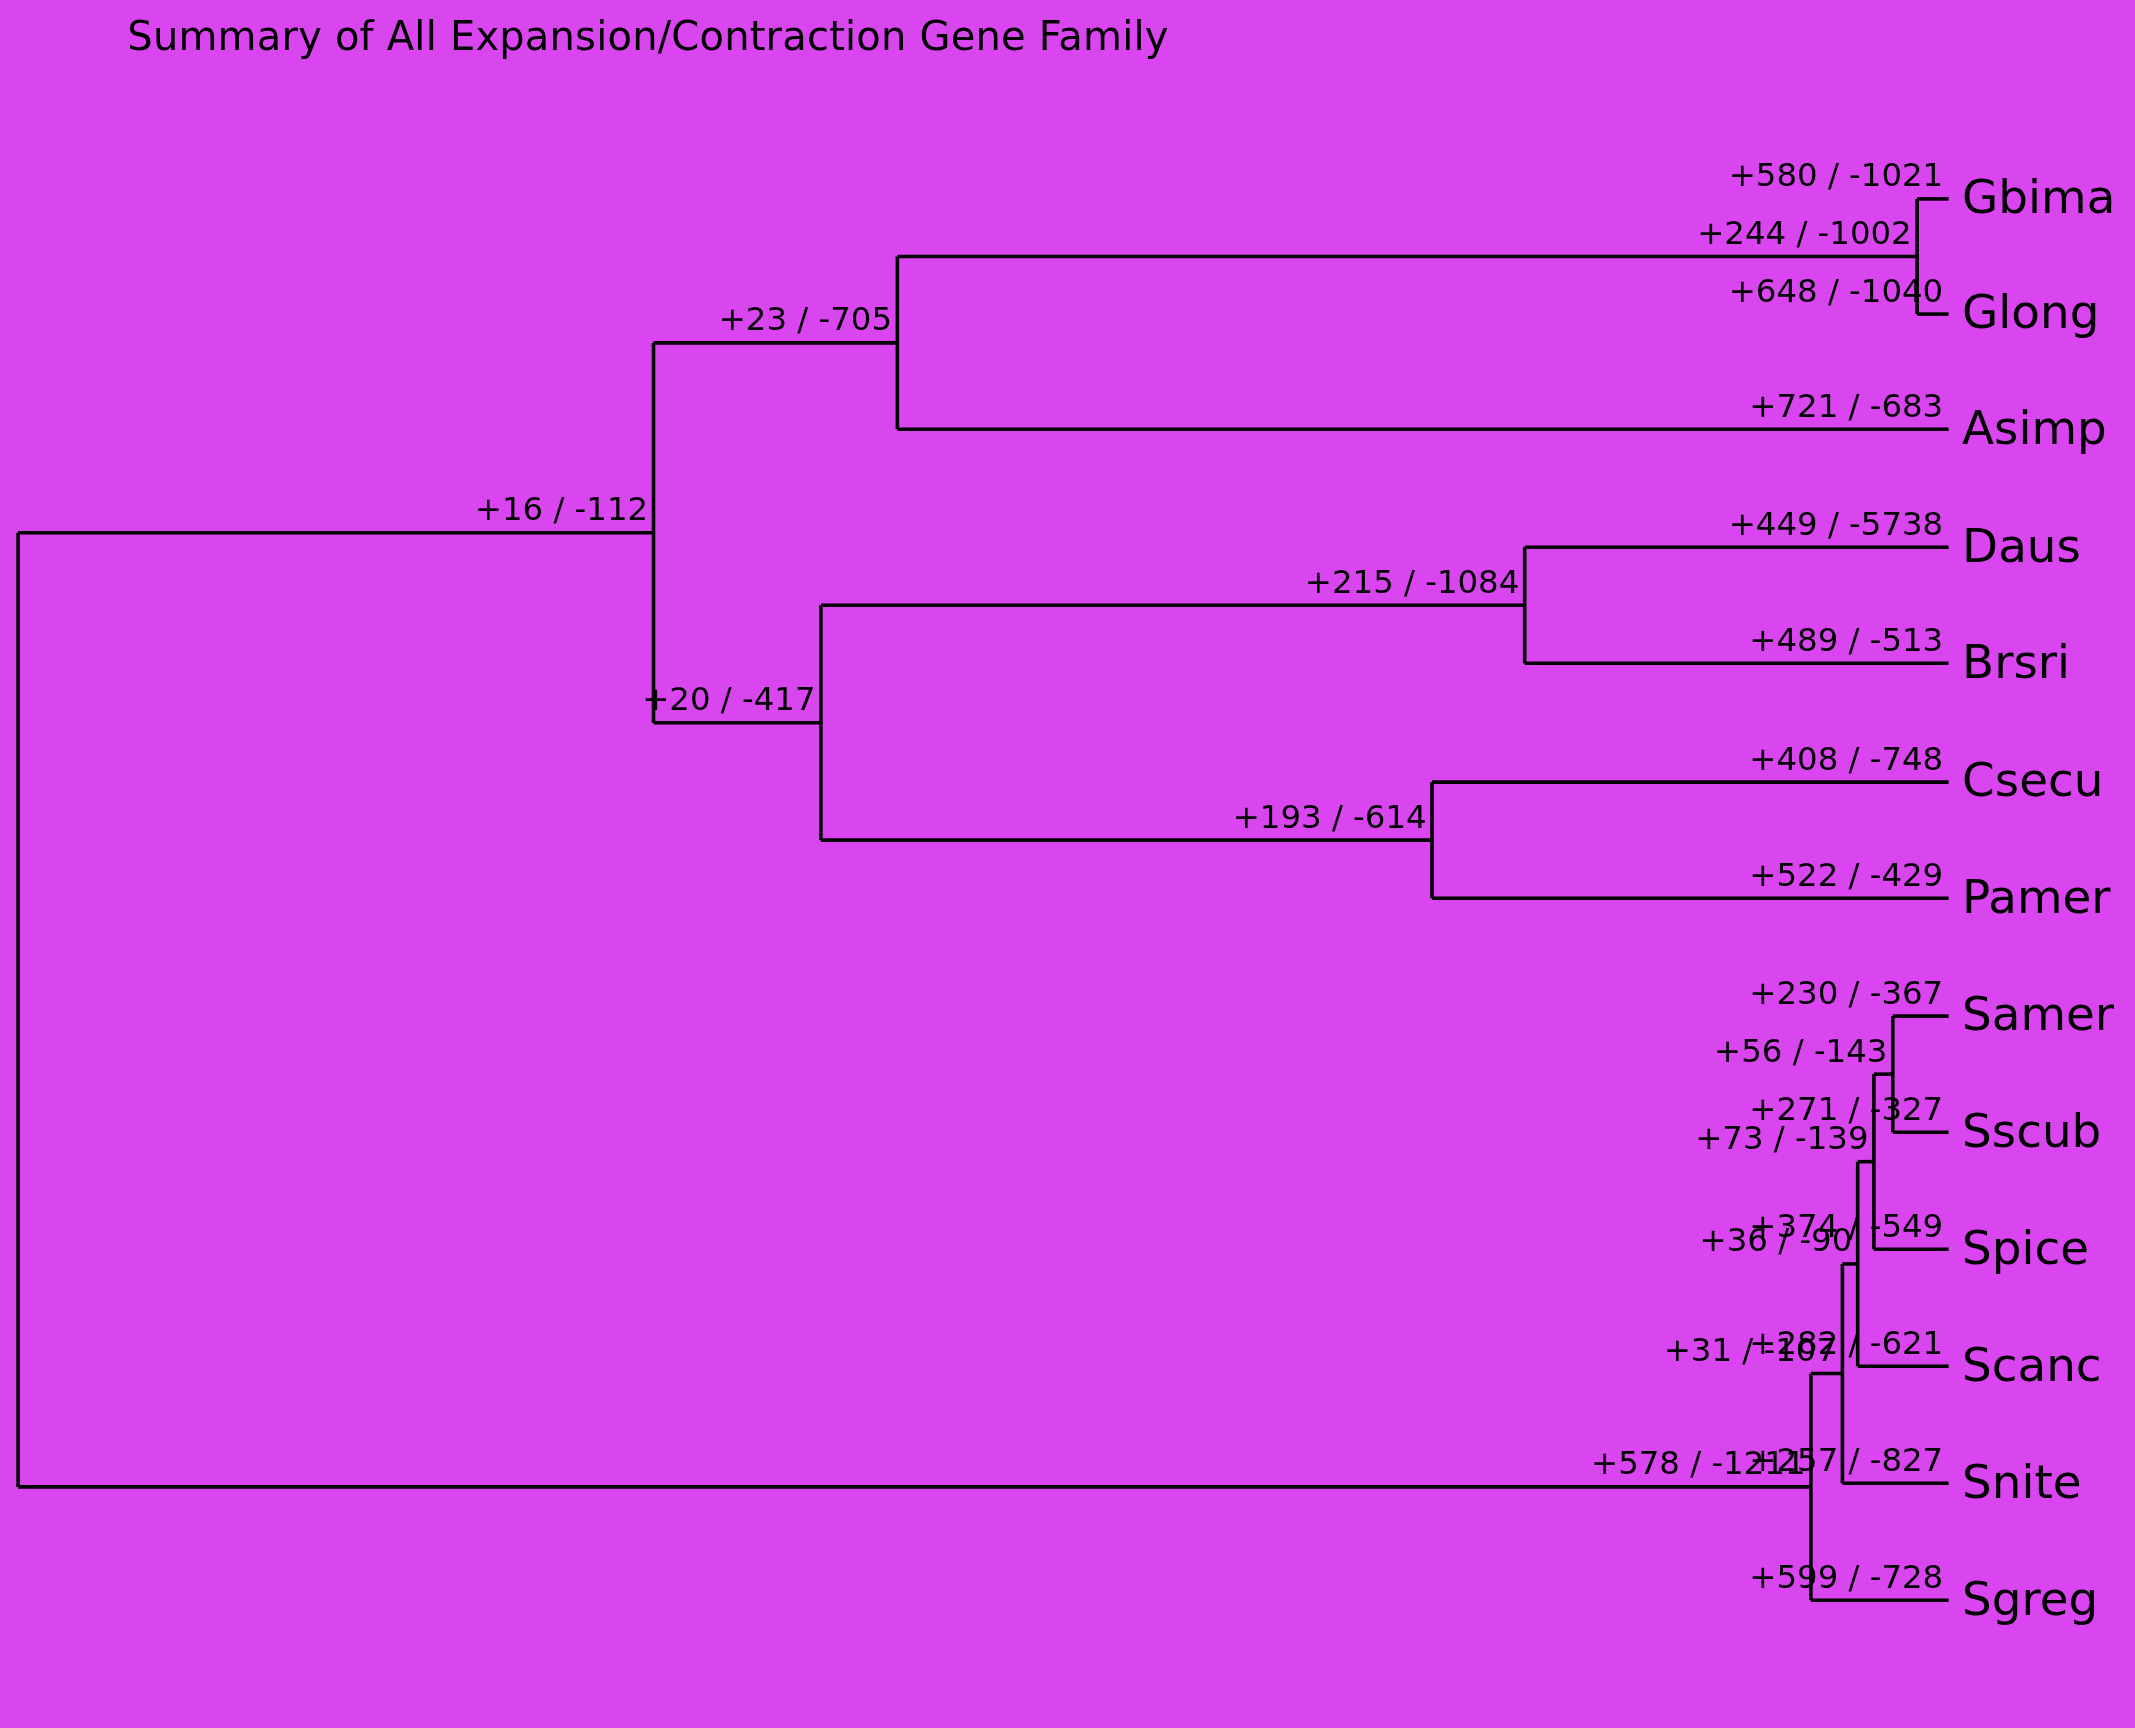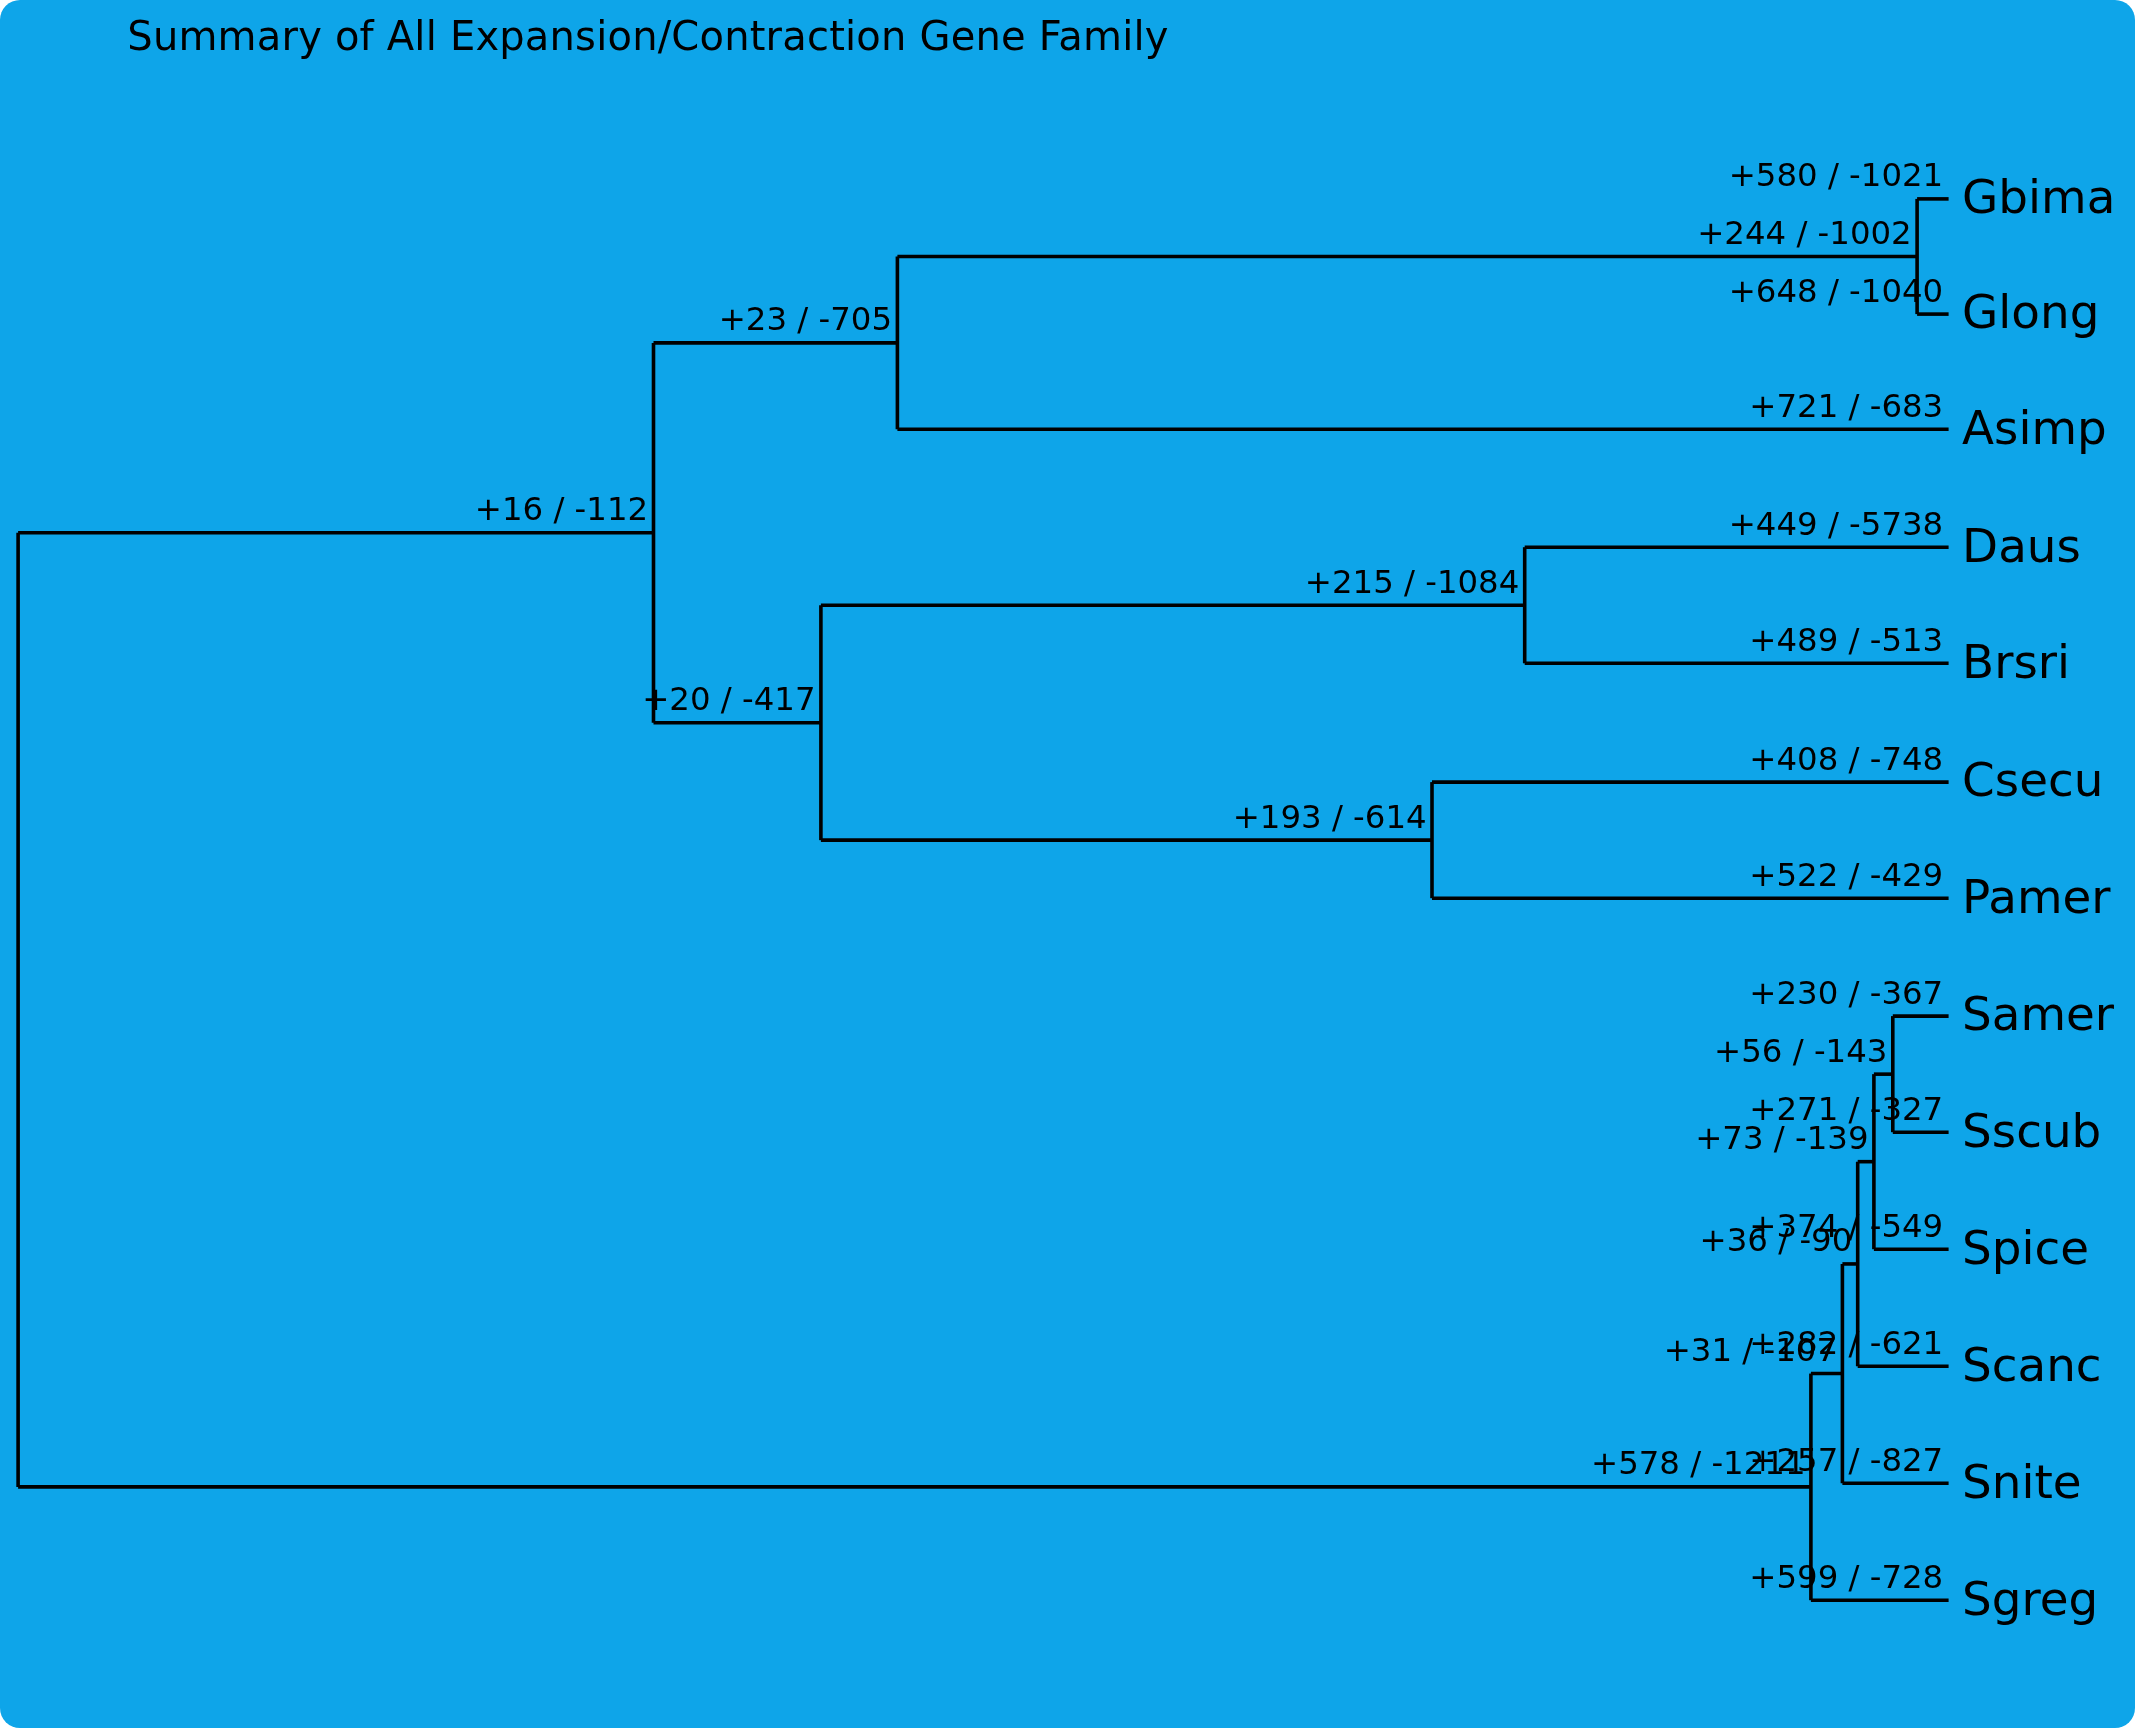--- a/index.html
+++ b/index.html
@@ -8,23 +8,22 @@
     padding: 0;
     background: #ffffff;
   }
   body {
     font-family: "DejaVu Sans", "Liberation Sans", sans-serif;
   }
   #page {
     position: relative;
     width: 2135px;
     height: 1728px;
-    background: #0ea5e9;
+    background: #d946ef;
     overflow: hidden;
-    border-radius: 20px;
   }
   #chart-title {
     position: absolute;
     left: 0;
     top: 12.6px;
     width: 1296px;
     text-align: center;
     font-family: "DejaVu Sans", "Liberation Sans", sans-serif;
     font-size: 40px;
     font-weight: 400;

